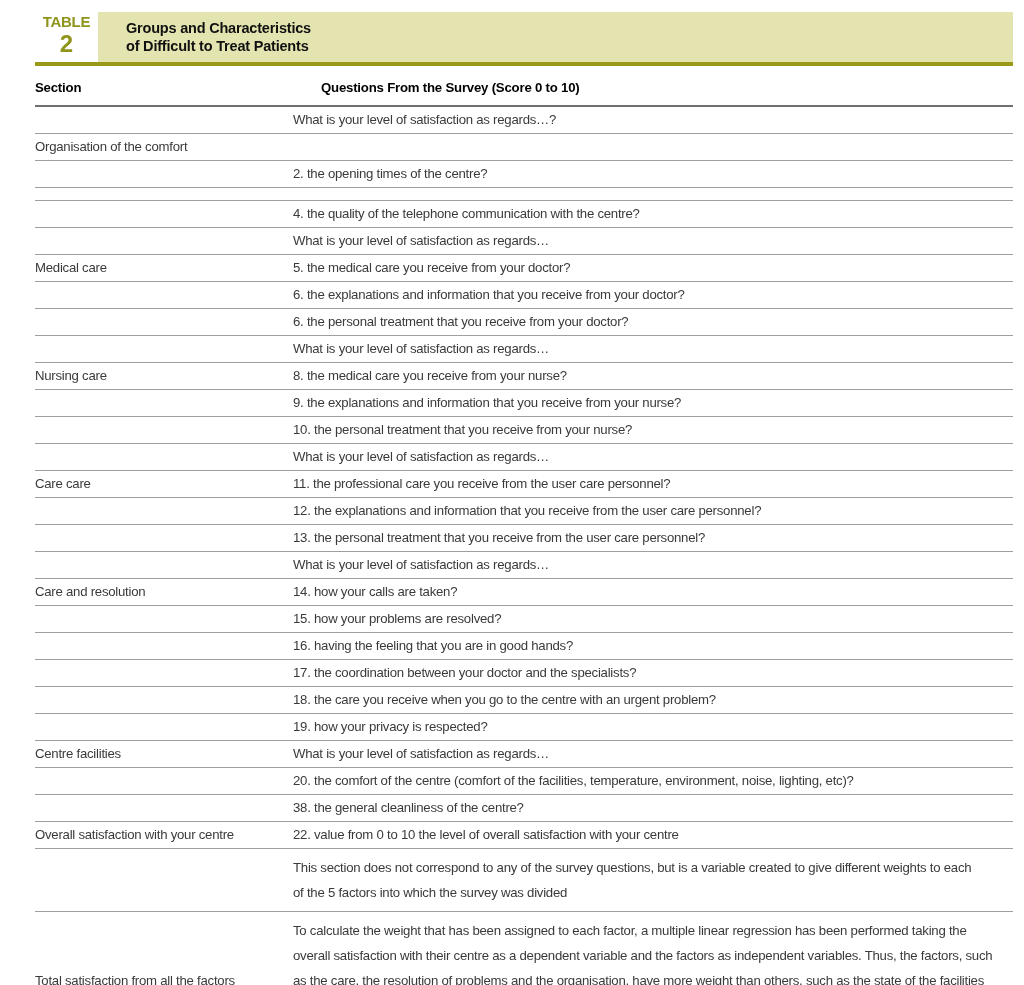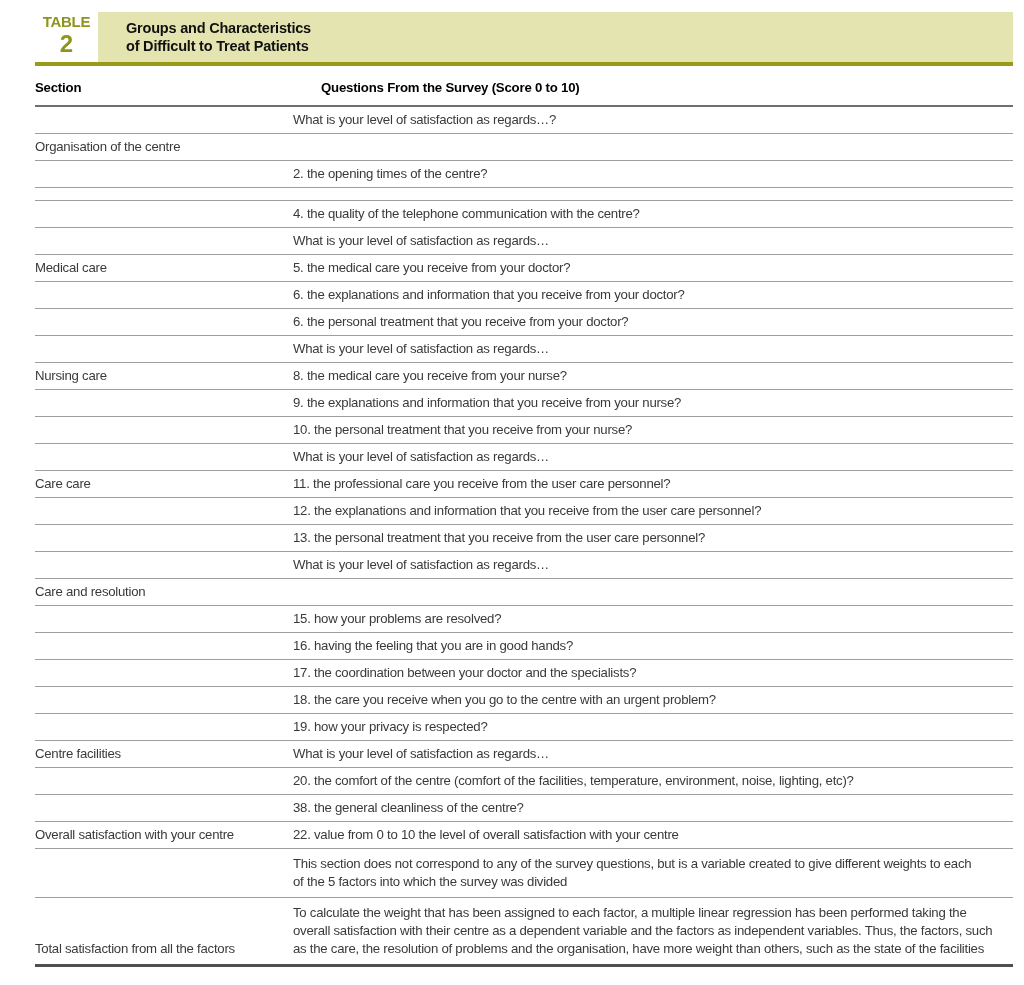--- a/index.html
+++ b/index.html
@@ -58,21 +58,21 @@
     padding: 6px 0;
     border-bottom: 1px solid var(--row_line, #9f9f9f);
     align-items: flex-end;
   }
   .cell {
     font-size: 13.2px; line-height: 14px;
     letter-spacing: -0.25px;
     white-space: pre-line;
     color: var(--body_text, #3a3a3a);
   }
-  .row.multi .cell { line-height: 18px; }
+  .row.multi .cell { line-height: 25px; }
   .col1 { flex: 0 0 258px; width: 258px; padding-right: 8px; box-sizing: border-box; }
   .col2 { flex: 1; min-width: 0; }
   .row:last-child { border-bottom: 3px solid var(--bottom_line, #4f4f4f); }
 </style>
 </head>
 <body>
 
 <div class="page">
   <div class="inner">
 
@@ -93,21 +93,21 @@
       <div class="th col1">Section</div>
       <div class="th col2">Questions From the Survey (Score 0 to 10)</div>
     </div>
 
     <div id="rows">
         <div class="row">
           <div class="cell col1"></div>
           <div class="cell col2">What is your level of satisfaction as regards…?</div>
         </div>
         <div class="row">
-          <div class="cell col1">Organisation of the centre</div>
+          <div class="cell col1">Organisation of the comfort</div>
         </div>
         <div class="row">
           <div class="cell col1"></div>
           <div class="cell col2">2. the opening times of the centre?</div>
         </div>
         <div class="row">
           <div class="cell col1"></div>
         </div>
         <div class="row">
           <div class="cell col1"></div>
@@ -160,20 +160,21 @@
         <div class="row">
           <div class="cell col1"></div>
           <div class="cell col2">13. the personal treatment that you receive from the user care personnel?</div>
         </div>
         <div class="row">
           <div class="cell col1"></div>
           <div class="cell col2">What is your level of satisfaction as regards…</div>
         </div>
         <div class="row">
           <div class="cell col1">Care and resolution</div>
+          <div class="cell col2">14. how your calls are taken?</div>
         </div>
         <div class="row">
           <div class="cell col1"></div>
           <div class="cell col2">15. how your problems are resolved?</div>
         </div>
         <div class="row">
           <div class="cell col1"></div>
           <div class="cell col2">16. having the feeling that you are in good hands?</div>
         </div>
         <div class="row">

